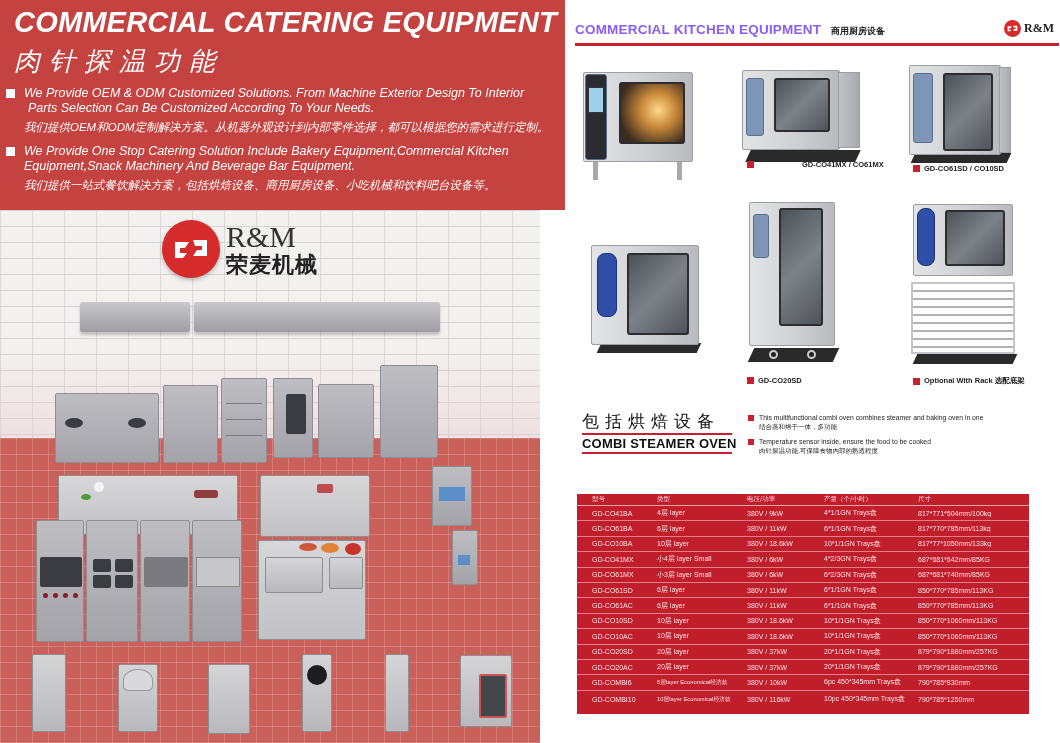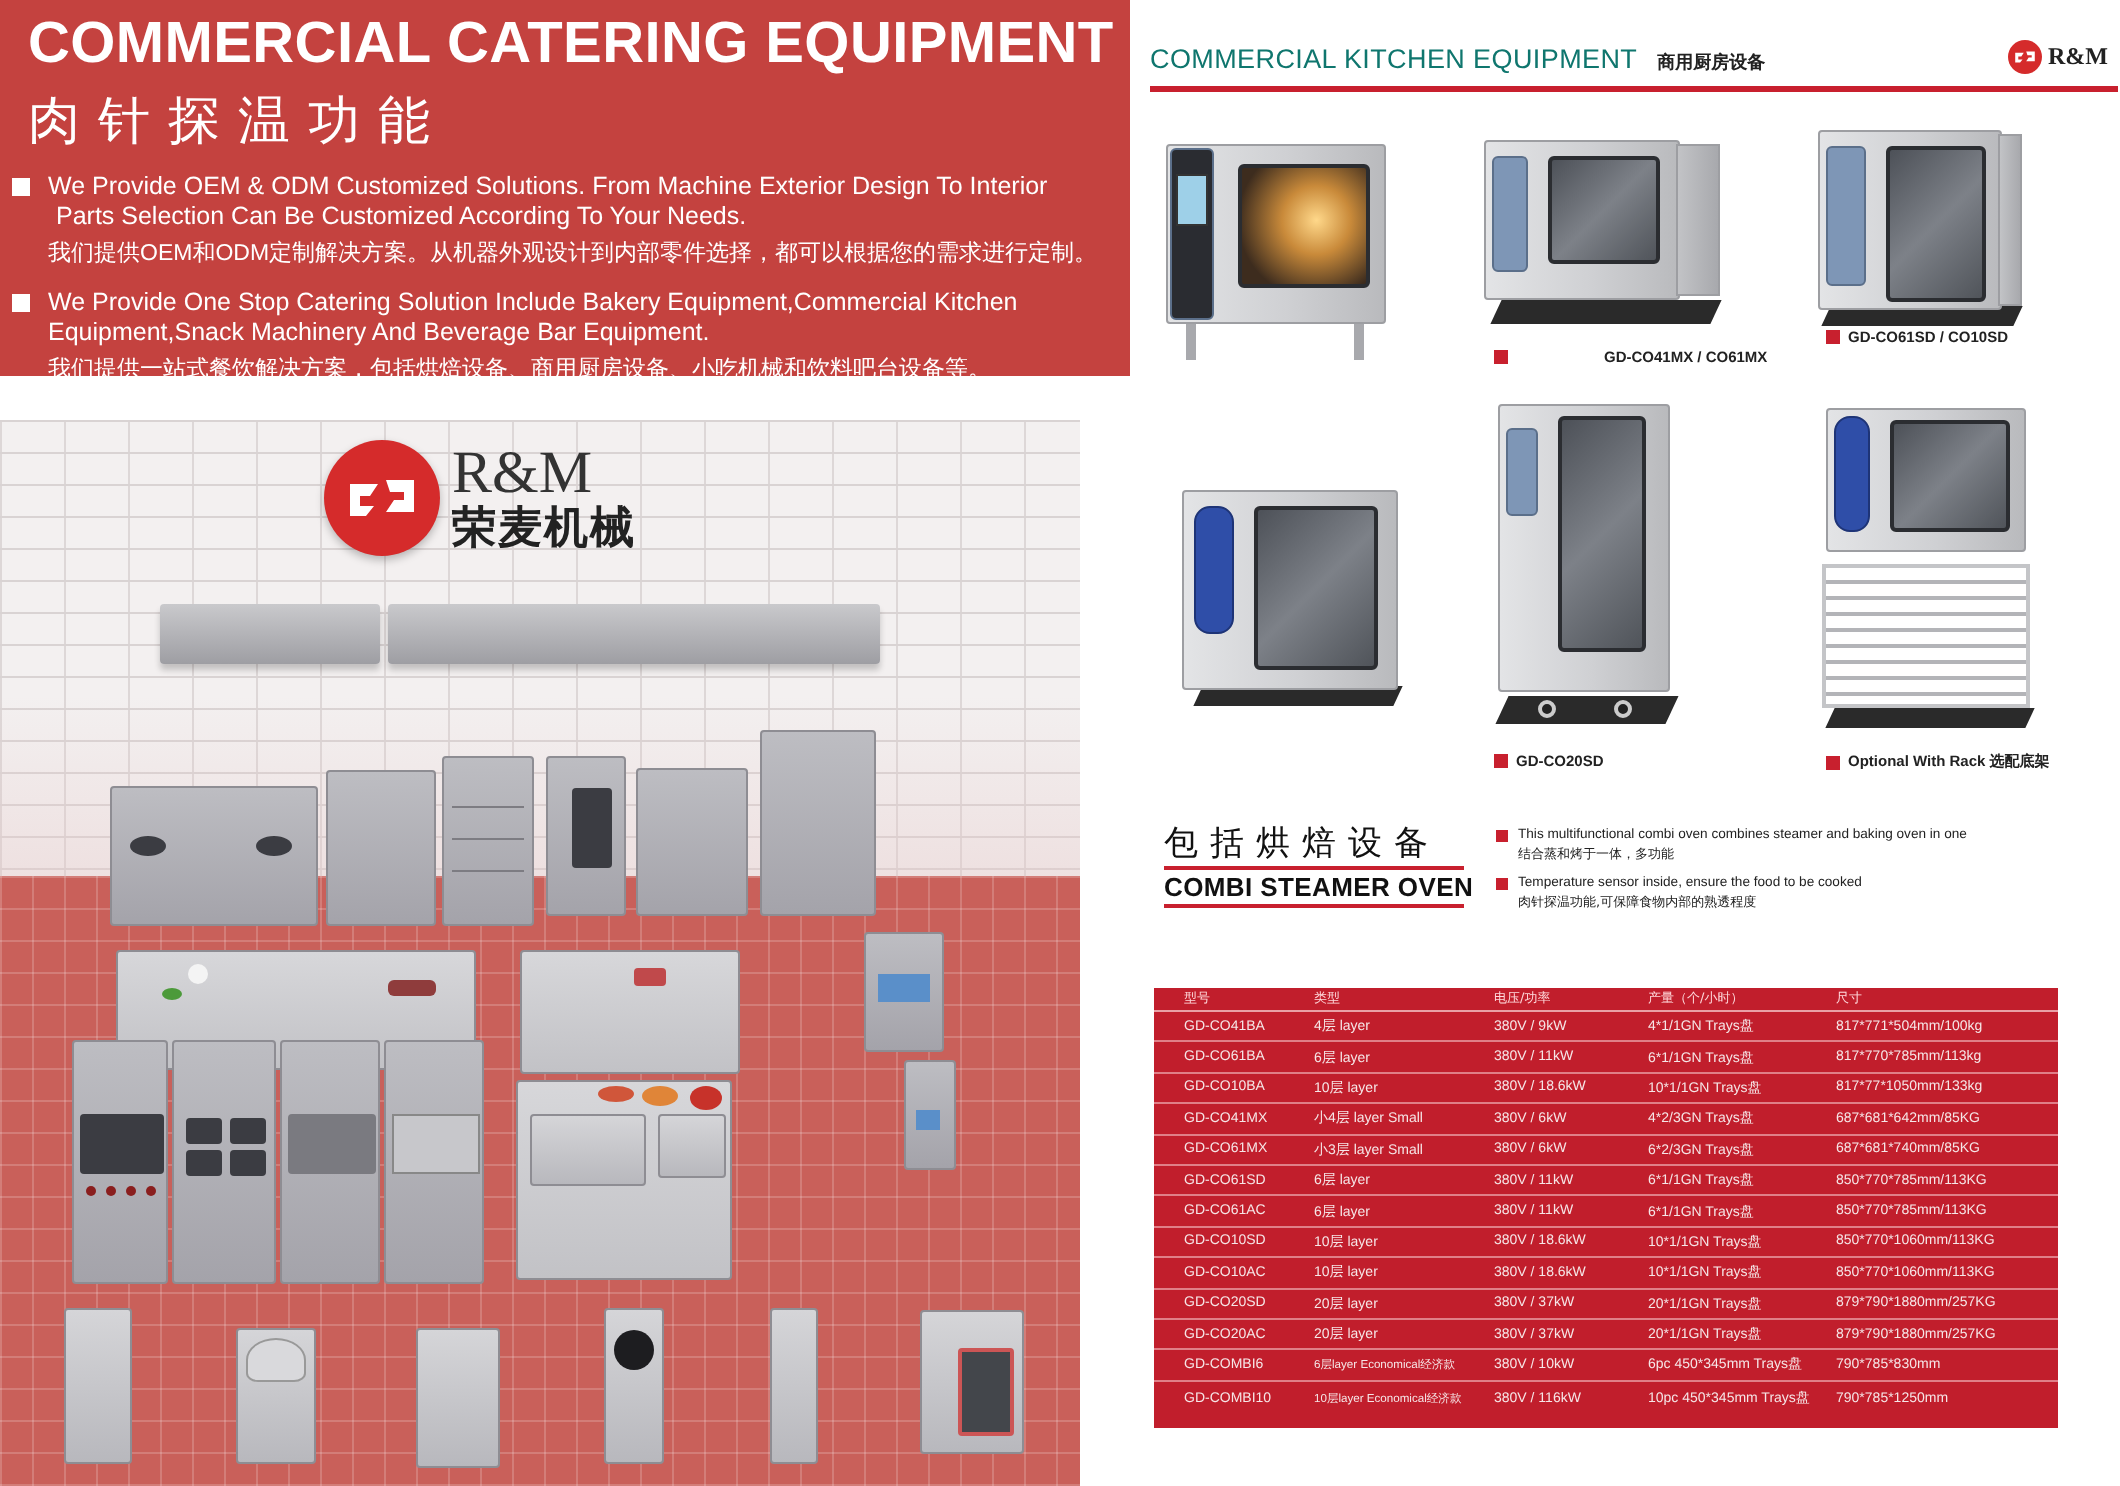--- a/index.html
+++ b/index.html
@@ -1,21 +1,21 @@
 <!DOCTYPE html>
 <html><head>
 <meta charset="utf-8">
 <style>
   * { box-sizing: border-box; margin: 0; padding: 0; }
   html, body { width: 1060px; height: 743px; overflow: hidden; background: #fff; }
   body { font-family: "Liberation Sans", "DejaVu Sans", sans-serif; position: relative; }
 
   
   .left { position: absolute; left: 0; top: 0; width: 565px; height: 743px; background: #fff; overflow: hidden; }
-  .left-banner { position: absolute; left: 0; top: 0; width: 565px; height: 188px; background: #c4423f; color: #fff; padding: 6px 0 0 14px; }
+  .left-banner { position: absolute; left: 0; top: 0; width: 565px; height: 210px; background: #c4423f; color: #fff; padding: 6px 0 0 14px; font-style: italic; }
   .banner-title { font-size: 29px; font-weight: bold; letter-spacing: 0.2px; line-height: 32px; white-space: nowrap; }
   .banner-cn { font-size: 26px; letter-spacing: 9px; line-height: 34px; margin-top: 6px; font-family: "DejaVu Sans", sans-serif; }
   .bullet-block { margin-top: 8px; font-size: 12.5px; line-height: 15px; }
   .bullet-block + .bullet-block { margin-top: 9px; }
   .bullet-block .en { position: relative; padding-left: 10px; }
   .bullet-block .en::before { content: ""; position: absolute; left: -8px; top: 3px; width: 9px; height: 9px; background: #fff; }
   .bullet-block .en2 { padding-left: 10px; }
   .bullet-block .cn { padding-left: 10px; font-size: 11.5px; margin-top: 4px; }
 
   .scene { position: absolute; left: 0; top: 210px; width: 540px; height: 533px; overflow: hidden; }
@@ -43,21 +43,21 @@
   .steel.light { background: linear-gradient(180deg, #d5d5d8 0%, #b8b8bd 100%); }
   .steel.top { background: linear-gradient(180deg, #d7d7da, #c2c2c6); }
   .dark { position: absolute; background: #3b3c42; border-radius: 2px; }
   .knob { position: absolute; width: 5px; height: 5px; border-radius: 50%; background: #8a1e1e; }
   .blue { position: absolute; background: #5a8fc9; }
   .food { position: absolute; border-radius: 50%; }
 
   
   .right { position: absolute; left: 565px; top: 0; width: 495px; height: 743px; background: #fff; }
   .r-header { position: absolute; left: 10px; top: 22px; display: flex; align-items: baseline; gap: 10px; }
-  .r-title { font-size: 13.5px; font-weight: normal; color: #0f766e; letter-spacing: 0.2px; }
+  .r-title { font-size: 13.5px; font-weight: bold; color: #8b5cf6; letter-spacing: 0.2px; }
   .r-title-cn { font-size: 9px; color: #222; font-family: "DejaVu Sans", sans-serif; font-weight: bold; }
   .r-logo { position: absolute; right: 6px; top: 20px; display: flex; align-items: center; gap: 3px; }
   .r-logo-circle { width: 17px; height: 17px; border-radius: 50%; background: #d52b2b; display: flex; align-items: center; justify-content: center; }
   .r-logo-text { font-family: "Liberation Serif", serif; font-weight: bold; font-size: 12px; color: #222; }
   .r-rule { position: absolute; left: 10px; top: 43px; width: 484px; height: 3px; background: #c8202e; }
 
   .oven { position: absolute; }
   .oven-body { position: absolute; background: linear-gradient(90deg, #e3e4e6 0%, #cfd0d3 55%, #b9babd 100%); border: 1px solid #9d9ea2; border-radius: 2px; }
   .oven-side { position: absolute; background: linear-gradient(90deg, #c2c3c6, #a8a9ad); border: 1px solid #9d9ea2; }
   .oven-window { position: absolute; background: linear-gradient(135deg, #4d5158 0%, #7d8188 50%, #50545a 100%); border: 2px solid #2b2d31; border-radius: 3px; }
@@ -246,21 +246,21 @@
   </div>
 
   <div class="oven" style="left:338px;top:65px;width:115px;height:100px;">
     <div class="oven-base" style="left:10px;top:88px;width:96px;height:10px;"></div>
     <div class="oven-body" style="left:6px;top:0;width:92px;height:90px;"></div>
     <div class="oven-side" style="left:96px;top:2px;width:12px;height:86px;"></div>
     <div class="oven-panel" style="left:10px;top:8px;width:20px;height:70px;"></div>
     <div class="oven-window" style="left:40px;top:8px;width:50px;height:78px;"></div>
   </div>
 
-  <div class="caption" style="left:182px;top:174px;gap:48px;">
+  <div class="caption" style="left:182px;top:160px;gap:48px;">
     <span class="sq"></span>
     <span>GD-CO41MX / CO61MX</span>
   </div>
   <div class="caption" style="left:348px;top:164px;">
     <span class="sq"></span>
     <span>GD-CO61SD / CO10SD</span>
   </div>
 
   <div class="oven" style="left:22px;top:245px;width:120px;height:112px;">
     <div class="oven-base" style="left:12px;top:98px;width:100px;height:10px;"></div>

